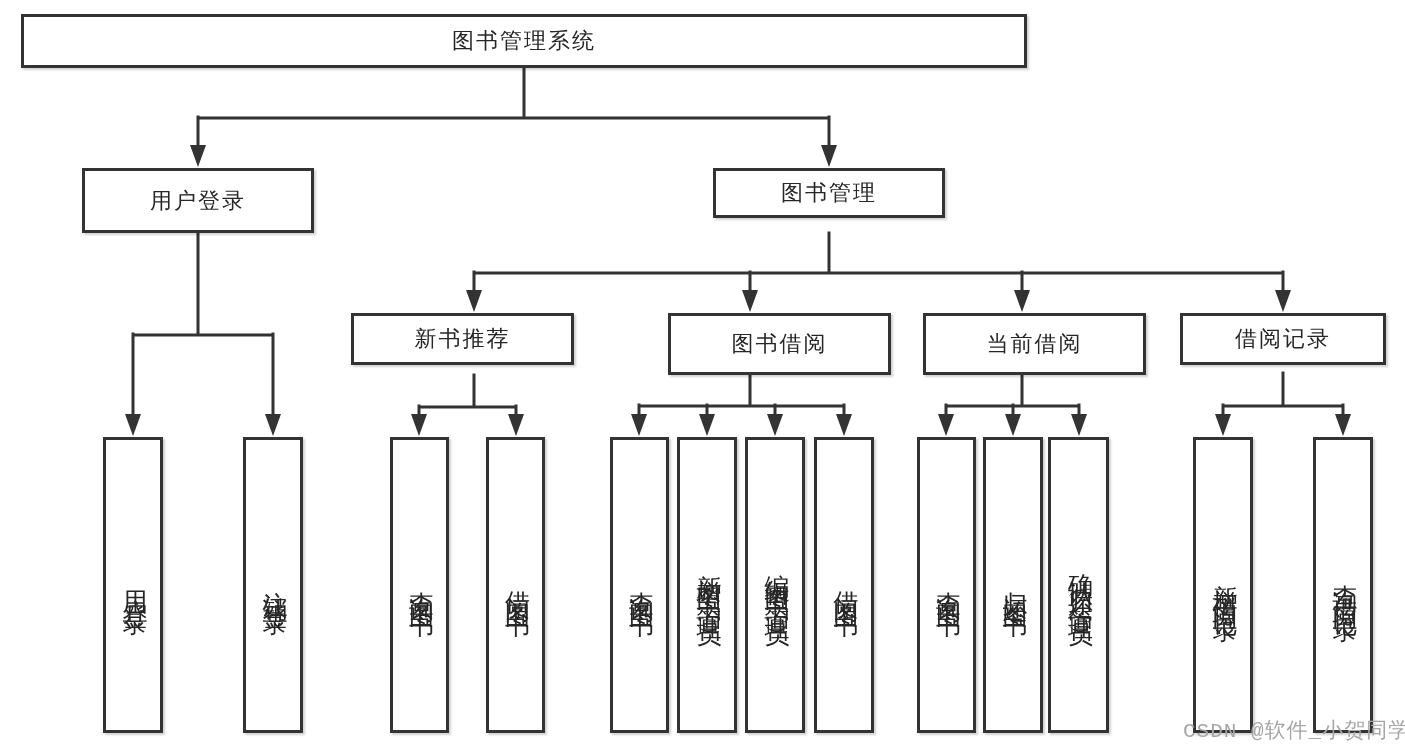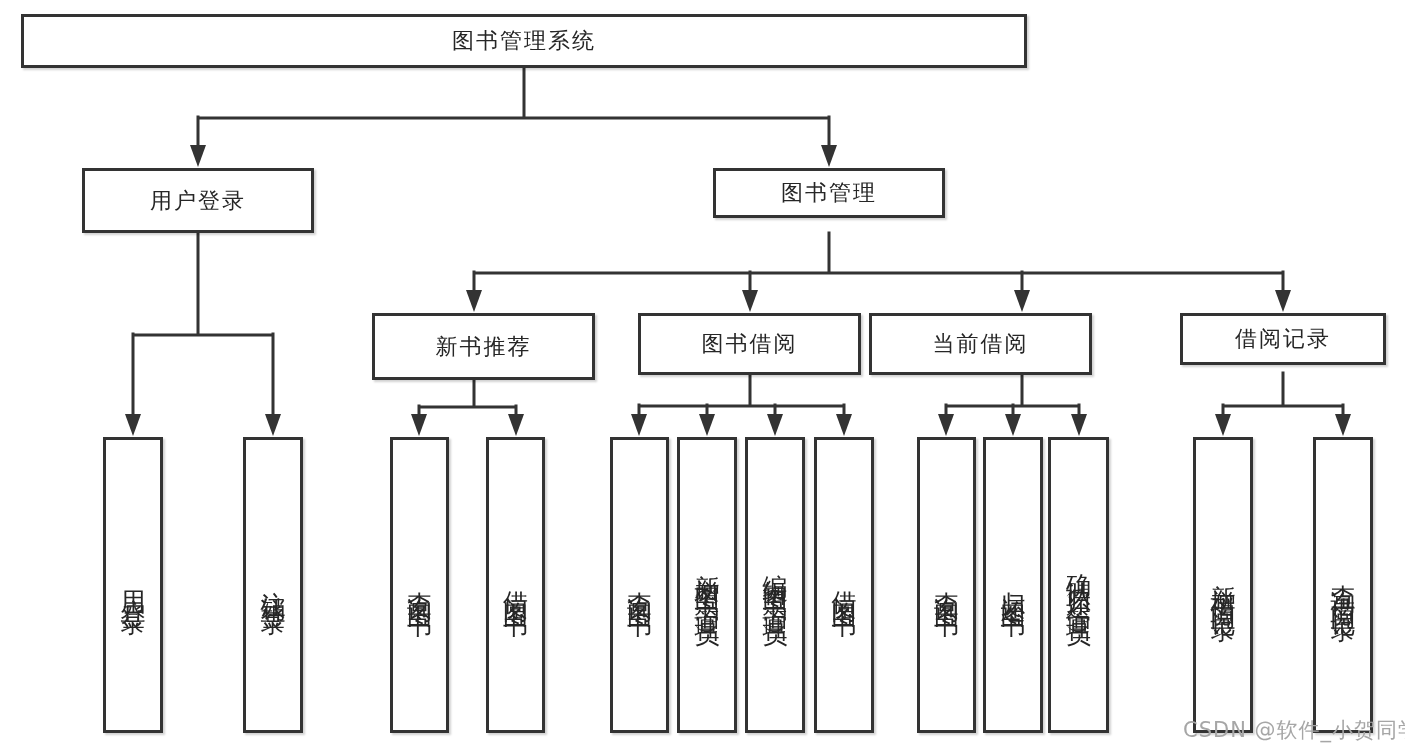--- a/index.html
+++ b/index.html
@@ -1,17 +1,17 @@
 <!DOCTYPE html>
 <html style="--line: #333333; --text: #262626; --bg: #ffffff; --wm: #a6a6a6;"><head>
 <meta charset="utf-8">
 <style>
   html,body{margin:0;padding:0;background:#ffffff;}
   body{font-family:"DejaVu Sans","Liberation Sans",sans-serif;}
-  #canvas{position:relative;width:1405px;height:747px;background:var(--bg,#ffffff);overflow:hidden;}
+  #canvas{position:relative;width:1405px;height:747px;background:var(--bg,#ffffff);overflow:hidden;font-family:Liberation Mono, monospace;}
   #connectors{position:absolute;left:0;top:0;width:1405px;height:747px;color:var(--line,#333333);}
   .node{position:absolute;box-sizing:border-box;border:3px solid var(--line,#333333);
         background:#ffffff;display:flex;align-items:center;justify-content:center;
         color:var(--text,#262626);box-shadow:2px 2px 2px rgba(0,0,0,0.18);}
   .node-h span{font-size:22px;letter-spacing:2px;white-space:nowrap;}
   .node-v span{writing-mode:vertical-rl;text-orientation:mixed;font-size:25px;
                letter-spacing:7px;line-height:1;white-space:nowrap;}
   #watermark{position:absolute;left:1183px;top:716px;font-size:21px;
              color:var(--wm,#a6a6a6);white-space:nowrap;letter-spacing:1px;}
 </style>
@@ -56,27 +56,27 @@
     <span>图书管理系统</span>
   </div>
 
   <div class="node node-h" style="left:82px;top:168px;width:232px;height:65px">
     <span>用户登录</span>
   </div>
   <div class="node node-h" style="left:713px;top:168px;width:232px;height:50px">
     <span>图书管理</span>
   </div>
 
-  <div class="node node-h" style="left:372px;top:313px;width:223px;height:67px">
+  <div class="node node-h" style="left:351px;top:313px;width:223px;height:52px">
     <span>新书推荐</span>
   </div>
-  <div class="node node-h" style="left:638px;top:313px;width:223px;height:62px">
+  <div class="node node-h" style="left:668px;top:313px;width:223px;height:62px">
     <span>图书借阅</span>
   </div>
-  <div class="node node-h" style="left:869px;top:313px;width:223px;height:62px">
+  <div class="node node-h" style="left:923px;top:313px;width:223px;height:62px">
     <span>当前借阅</span>
   </div>
   <div class="node node-h" style="left:1180px;top:313px;width:206px;height:52px">
     <span>借阅记录</span>
   </div>
 
   <div class="node node-v" style="left:103px;top:437px;width:60px;height:296px">
     <span>用户登录</span>
   </div>
   <div class="node node-v" style="left:243px;top:437px;width:60px;height:296px">

